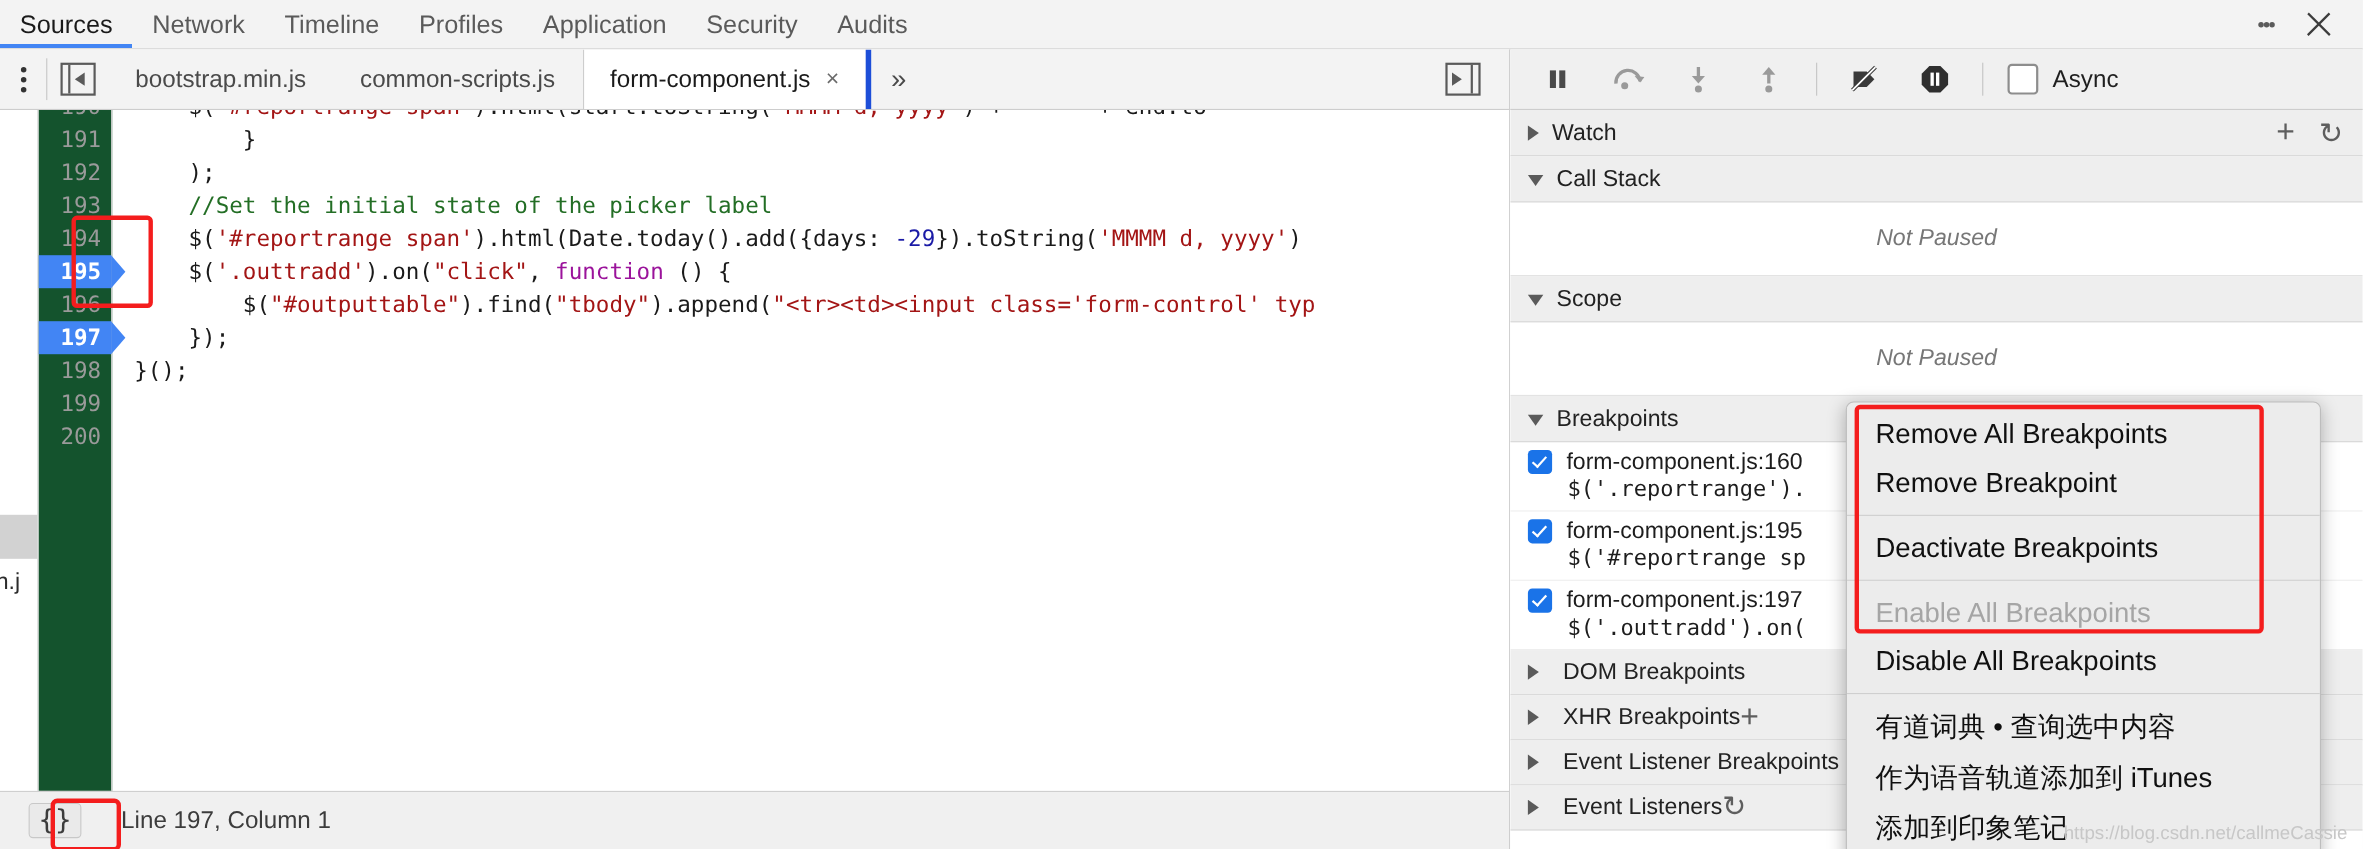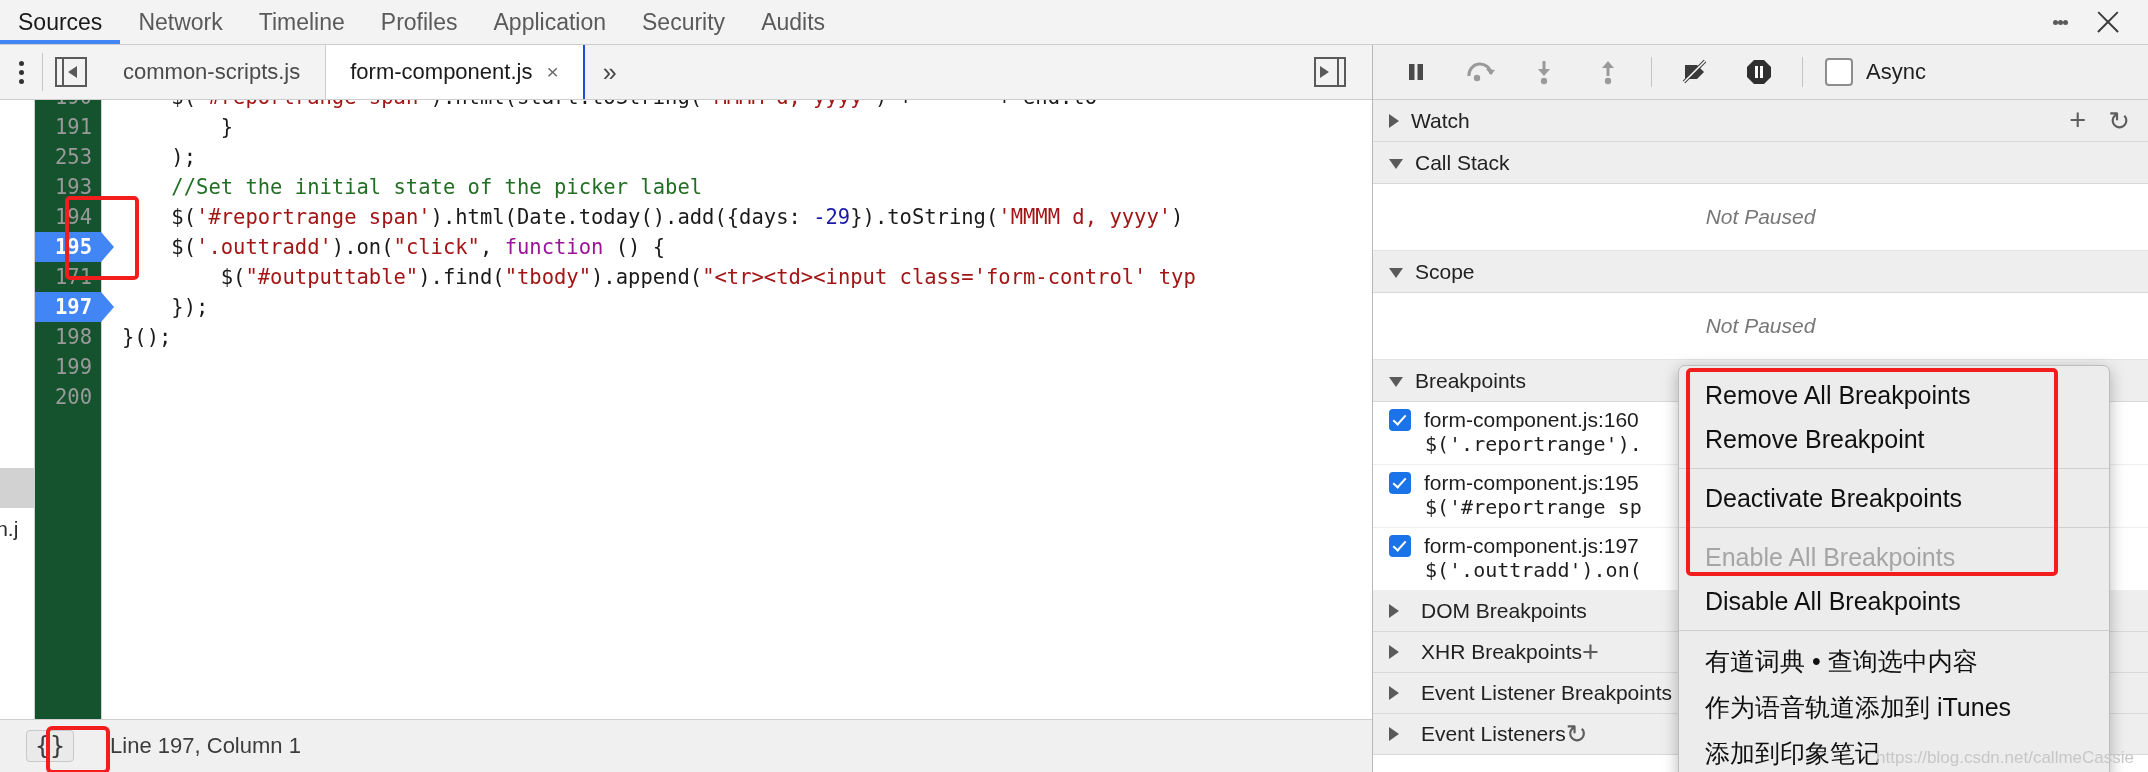--- a/index.html
+++ b/index.html
@@ -163,21 +163,21 @@
     font-size: 22px;
     color: #4a4a4a;
     white-space: nowrap;
     cursor: default;
     border-right: 1px solid transparent;
   }
   .file-tab.active {
     background: #ffffff;
     color: #1a1a1a;
     border-left: 1px solid #cdcdcd;
-    border-right: 2px solid #1d4ed8;
+    border-right: 5px solid #1d4ed8;
     margin-bottom: -1px;
     padding-bottom: 1px;
     justify-content: flex-end;
   }
   .file-tab .tab-close {
     margin-left: 14px;
     font-size: 21px;
     color: #6b6b6b;
     cursor: default;
   }
@@ -595,20 +595,23 @@
         </div>
         <div class="toolbar-divider"></div>
         <div class="panel-toggle-btn">
           <span class="panel-glyph">
             <span class="bar"></span>
               <span class="tri"></span>
           </span>
         </div>
         <div class="file-tabs">
           <div class="file-tab">
+            <span>bootstrap.min.js</span>
+          </div>
+          <div class="file-tab">
             <span>common-scripts.js</span>
           </div>
           <div class="file-tab active">
             <span>form-component.js</span>
             <span class="tab-close">×</span>
           </div>
           <div class="file-tabs-more">»</div>
         </div>
         <div class="sources-toolbar-right">
           <div class="panel-toggle-btn">
@@ -623,25 +626,25 @@
       <div class="editor-wrap">
         <div class="nav-strip">
           <div class="nav-chip"></div>
           <div class="nav-file-label">min.j</div>
         </div>
         <div class="code-area">
           <div class="gutter">
             <div class="gutter-lines" id="gutter-lines">
                 <span class="gl">190</span>
                 <span class="gl">191</span>
-                <span class="gl">253</span>
+                <span class="gl">192</span>
                 <span class="gl">193</span>
                 <span class="gl">194</span>
                 <span class="gl bp">195</span>
-                <span class="gl">171</span>
+                <span class="gl">196</span>
                 <span class="gl bp">197</span>
                 <span class="gl">198</span>
                 <span class="gl">199</span>
                 <span class="gl">200</span>
               </div>
           </div>
           <div class="code-scroll">
             <div class="code-lines" id="code-lines"><div><span class="tok-plain">    $(</span><span class="tok-str">'#reportrange span'</span><span class="tok-plain">).html(start.toString(</span><span class="tok-str">'MMMM d, yyyy'</span><span class="tok-plain">) + ' - ' + end.to</span></div><div><span class="tok-plain">        }</span></div><div><span class="tok-plain">    );</span></div><div><span class="tok-plain"></span></div><div><span class="tok-cmt">    //Set the initial state of the picker label</span></div><div><span class="tok-plain">    $(</span><span class="tok-str">'#reportrange span'</span><span class="tok-plain">).html(Date.today().add({days: </span><span class="tok-num">-29</span><span class="tok-plain">}).toString(</span><span class="tok-str">'MMMM d, yyyy'</span><span class="tok-plain">)</span></div><div><span class="tok-plain"></span></div><div><span class="tok-plain">    $(</span><span class="tok-str">'.outtradd'</span><span class="tok-plain">).on(</span><span class="tok-str">"click"</span><span class="tok-plain">, </span><span class="tok-kw">function</span><span class="tok-plain"> () {</span></div><div><span class="tok-plain">        $(</span><span class="tok-str">"#outputtable"</span><span class="tok-plain">).find(</span><span class="tok-str">"tbody"</span><span class="tok-plain">).append(</span><span class="tok-str">"&lt;tr&gt;&lt;td&gt;&lt;input class='form-control' typ</span></div><div><span class="tok-plain">    });</span></div><div><span class="tok-plain">}();</span></div></div>
           </div>
           <div class="annot-box" id="annot-gutter"></div>

